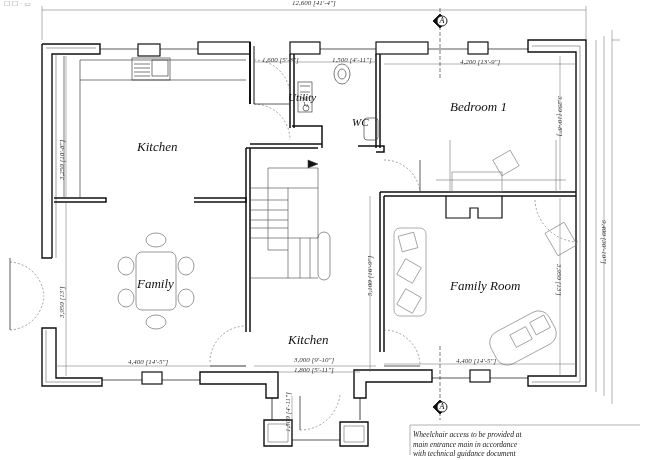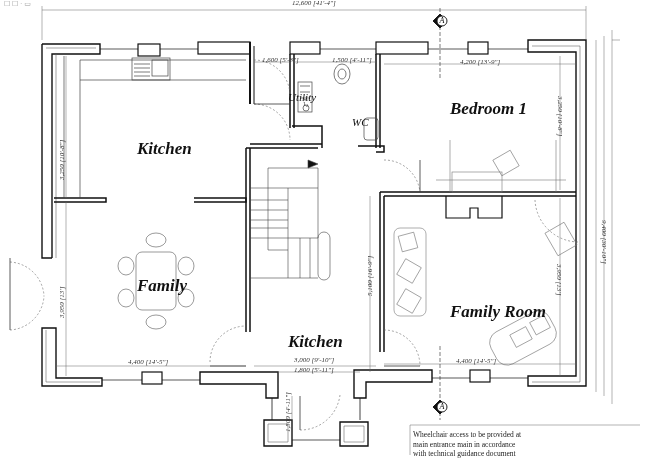--- a/index.html
+++ b/index.html
@@ -1,23 +1,23 @@
 <!DOCTYPE html>
 <html><head>
 <meta charset="utf-8">
 <style>
   html,body{margin:0;padding:0;background:#fff;}
   body{width:668px;height:460px;overflow:hidden;position:relative;font-family:"Liberation Serif","DejaVu Serif",serif;}
   #plan{position:absolute;left:0;top:0;width:668px;height:460px;}
   .lbl{position:absolute;font-style:italic;color:#111;white-space:nowrap;}
-  .room{font-size:17px;font-weight:bold;}
+  .room{font-size:13px;}
   .room-sm{font-size:11px;}
   .dim{font-size:7px;color:#333;}
   .dimv{font-size:7px;color:#333;transform-origin:left top;}
-  .note{position:absolute;left:413px;top:430px;font-size:7.5px;line-height:9.5px;color:#222;}
+  .note{position:absolute;left:413px;top:430px;font-size:7.5px;font-style:italic;line-height:9.5px;color:#222;}
   .corner{position:absolute;left:4px;top:0px;font-size:7px;color:#999;}
   .sect{position:absolute;width:14px;height:14px;font-size:8px;font-style:italic;text-align:center;line-height:14px;}
 </style>
 </head>
 <body>
 
 <svg id="plan" viewBox="0 0 668 460" xmlns="http://www.w3.org/2000/svg">
   <g fill="none" stroke="#111" stroke-width="1.2">
 
     <g>
@@ -195,21 +195,21 @@
 <div class="corner">☐ ☐ · ▭</div>
 
 <div class="sect" style="left:435px;top:14px;">A</div>
 <div class="sect" style="left:435px;top:400px;">A</div>
 
 <div class="lbl room" style="left:137px;top:139px;">Kitchen</div>
 <div class="lbl room" style="left:137px;top:276px;">Family</div>
 <div class="lbl room-sm" style="left:252px;top:91px;margin-left:36px;">Utility</div>
 <div class="lbl room-sm" style="left:352px;top:116px;">WC</div>
 <div class="lbl room" style="left:450px;top:99px;">Bedroom 1</div>
-<div class="lbl room" style="left:450px;top:278px;margin-top:24px;">Family Room</div>
+<div class="lbl room" style="left:450px;top:278px;">Family Room</div>
 <div class="lbl room" style="left:288px;top:332px;">Kitchen</div>
 
 <div class="lbl dim" style="left:292px;top:-1px;">12,600 [41'-4"]</div>
 <div class="lbl dim" style="left:262px;top:56px;">1,600 [5'-3"]</div>
 <div class="lbl dim" style="left:332px;top:56px;">1,500 [4'-11"]</div>
 <div class="lbl dim" style="left:460px;top:58px;">4,200 [13'-9"]</div>
 <div class="lbl dim" style="left:128px;top:358px;">4,400 [14'-5"]</div>
 <div class="lbl dim" style="left:294px;top:356px;">3,000 [9'-10"]</div>
 <div class="lbl dim" style="left:294px;top:366px;">1,800 [5'-11"]</div>
 <div class="lbl dim" style="left:456px;top:357px;">4,400 [14'-5"]</div>

